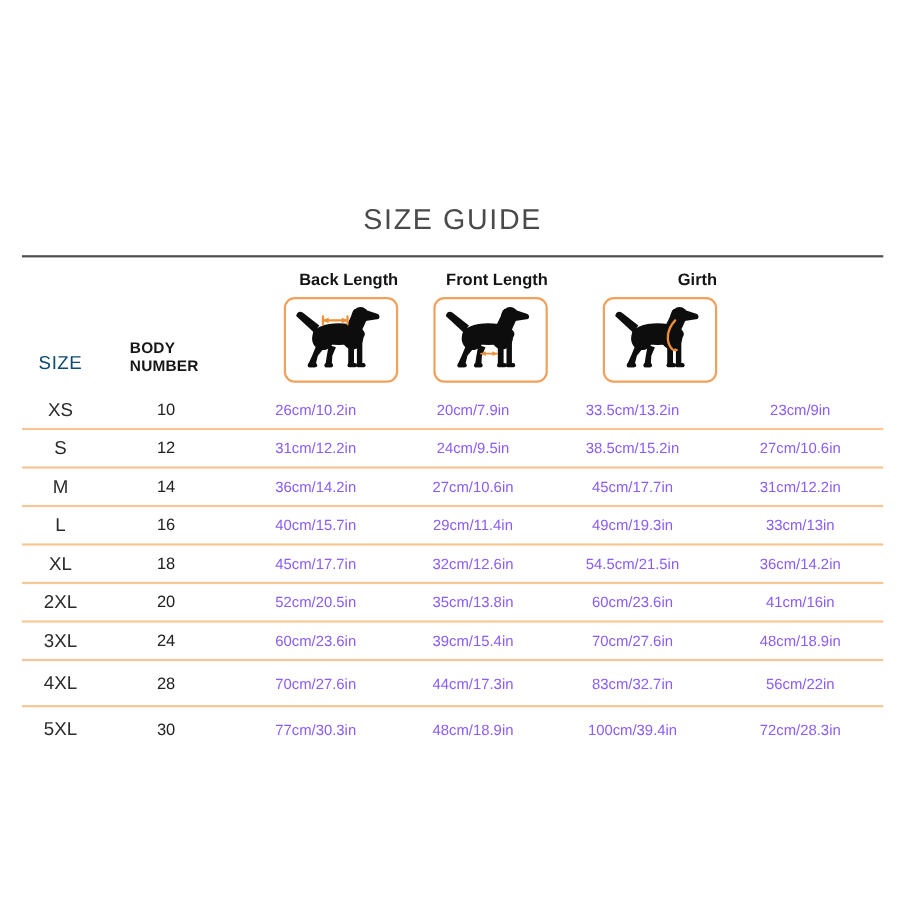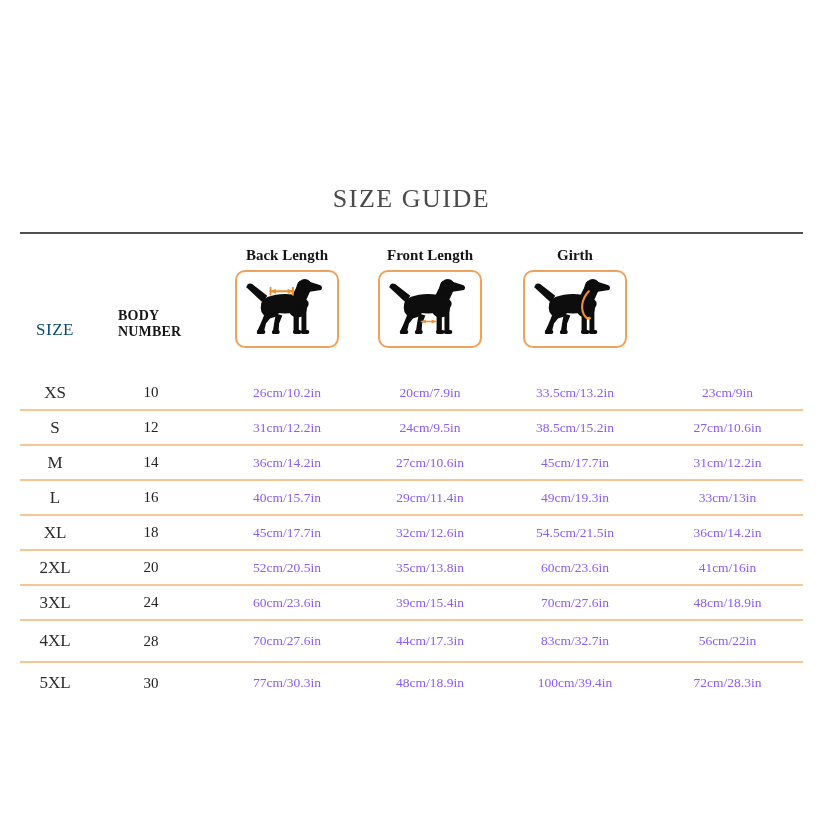--- a/index.html
+++ b/index.html
@@ -1,40 +1,40 @@
 <!DOCTYPE html>
 <html><head>
 <meta charset="utf-8">
 <style>
   html,body{margin:0;padding:0;background:#ffffff;}
   .page{
     width:823px;height:823px;background:#ffffff;overflow:hidden;
-    font-family:Liberation Serif, serif;
+    font-family:Liberation Sans, sans-serif;
     position:relative;
   }
   .content{padding:186px 20px 0 20px;width:783px;}
   .title{
     margin:0;text-align:center;font-size:26px;font-weight:400;
     color:#4a4a4a;letter-spacing:1.5px;line-height:26px;
   }
   .top-rule{height:2px;background:#4f4f4f;margin-top:20px;border:none;}
   .grid{display:grid;grid-template-columns:70px 122px 150px 136px 154px 151px;}
   .hdr{margin-top:8px;}
-  .hdr-cell{display:flex;flex-direction:column;align-items:center;}
+  .hdr-cell{display:flex;flex-direction:column;align-items:flex-end;}
   .hdr-label{font-size:15px;font-weight:700;color:#141414;line-height:18px;margin:4px 0 6px 0;}
   .icon-box{
     width:104px;height:78px;background:#ffffff;
     border:2px solid #f0a25c;border-radius:10px;
     display:flex;align-items:center;justify-content:center;box-sizing:border-box;
   }
   .icon-box svg{display:block;}
   .corner-cell{display:flex;align-items:flex-end;justify-content:center;padding-bottom:8px;}
   .size-hdr{font-size:17px;font-weight:400;color:#0c4a6e;letter-spacing:0.5px;margin-top:14px;}
   .bodynum-hdr{font-size:14px;font-weight:700;color:#161616;letter-spacing:0.2px;margin-left:28px;}
-  .rows{margin-top:28px;}
+  .rows{margin-top:8px;}
   .row{display:grid;grid-template-columns:70px 122px 150px 136px 154px 151px;
        align-items:center;height:33px;border-bottom:2px solid #f6c795;}
   .row:nth-child(8),.row:nth-child(9){height:40px;}
   .row:last-child{border-bottom:none;}
   .cell{text-align:center;}
   .cell.size{font-size:17px;color:#2b2b2b;}
   .cell.num{font-size:15px;color:#222222;}
   .cell.val{font-size:13.5px;color:#8b5cf6;}
   .defs-holder{position:absolute;width:0;height:0;overflow:hidden;}
 </style>

